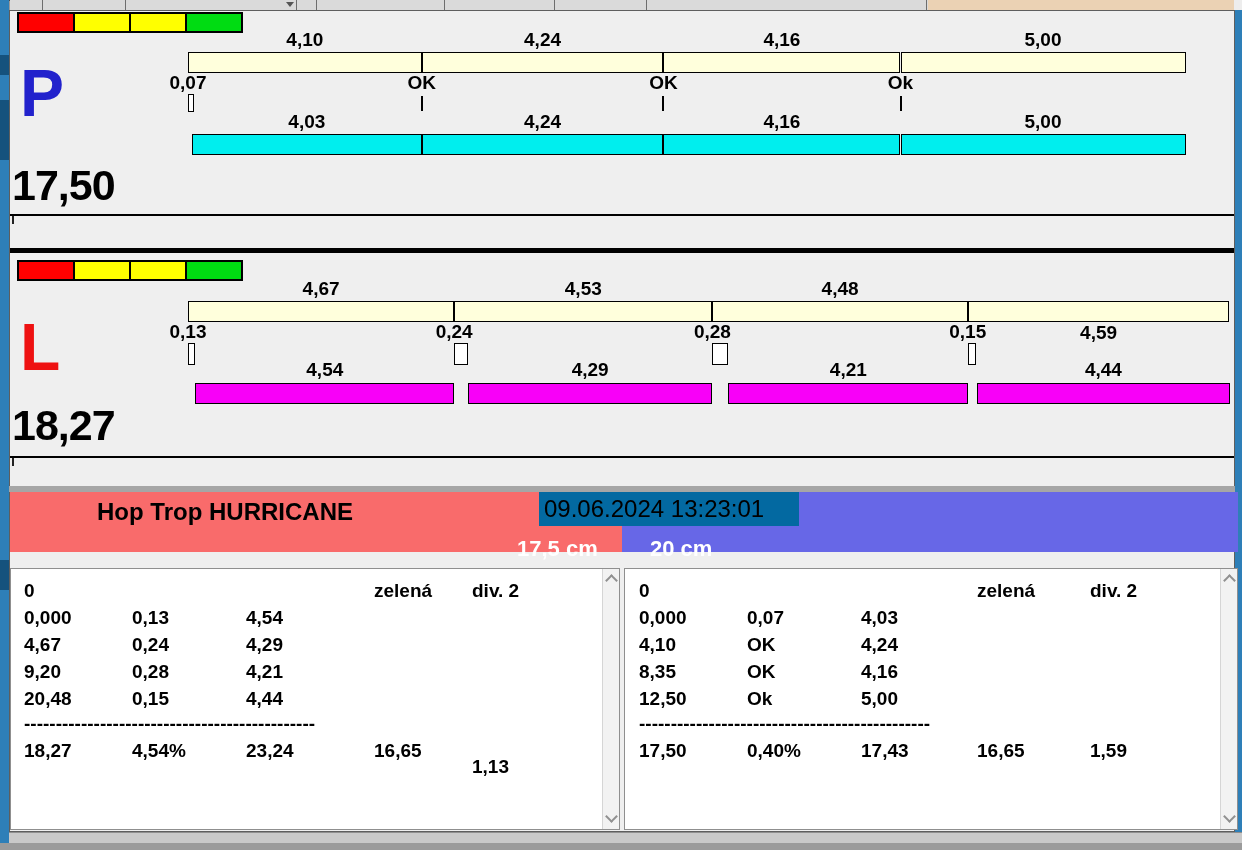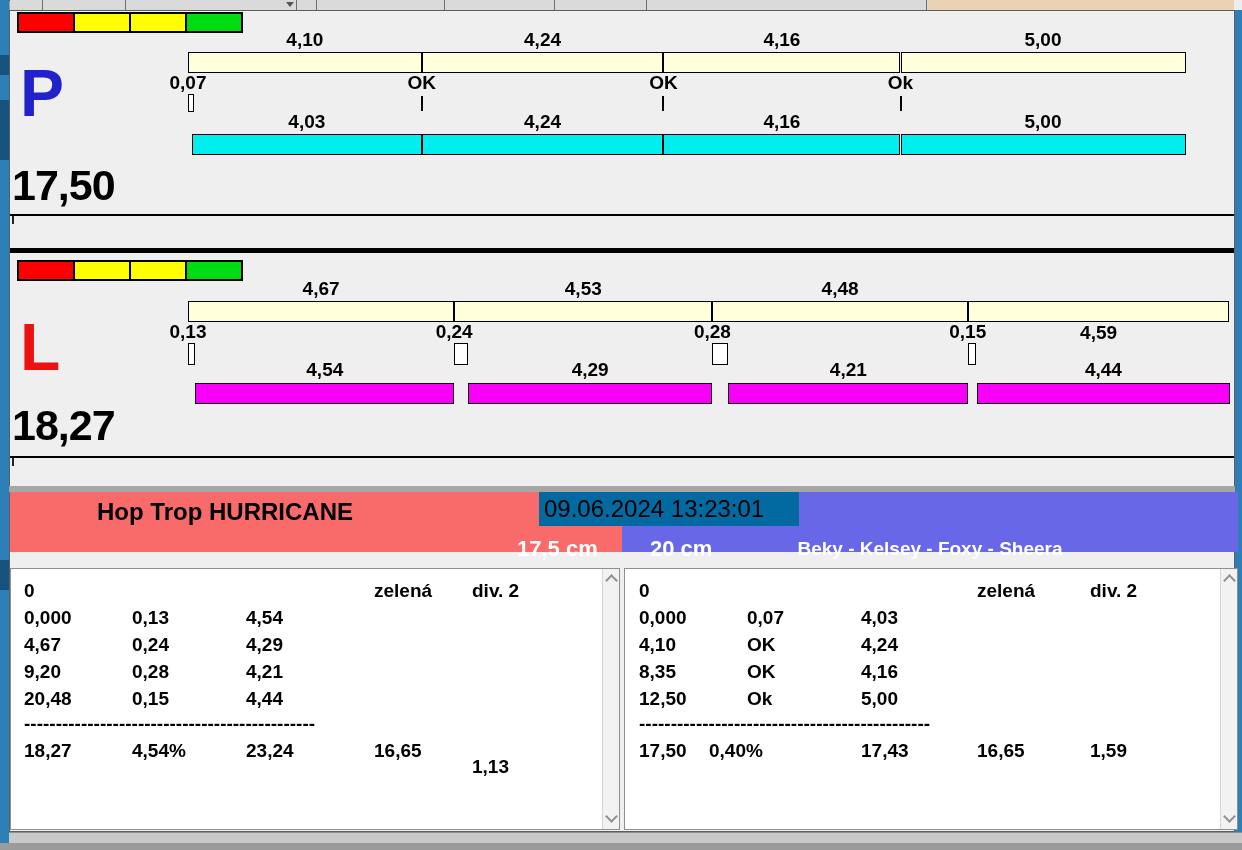--- a/index.html
+++ b/index.html
@@ -154,21 +154,20 @@
   <div class="hline" style="top:456px"></div>
   <div class="cursor-tick" style="top:458px"></div>
 
   <div class="gray-band"></div>
 
   <div class="team-header left" id="hdr-left" style="background: rgb(249, 107, 107);">
     <div class="team-name">Hop Trop HURRICANE</div>
     <div class="team-height">17,5 cm</div>
   </div>
   <div class="team-header right" id="hdr-right" style="background: rgb(103, 103, 231);">
-    <div class="team-dogs">Beky - Kelsey - Foxy - Sheera</div>
     <div class="team-height">20 cm</div>
   </div>
   <div class="timestamp">09.06.2024 13:23:01</div>
 
   <div class="table-panel left"></div>
   <div class="table-panel right"></div>
   <div class="table-host">
       <div class="cell" style="left: 24px; top: 581px;">0</div>
       <div class="cell" style="left: 374px; top: 581px;">zelená</div>
       <div class="cell" style="left: 472px; top: 581px;">div. 2</div>
@@ -202,21 +201,21 @@
       <div class="cell" style="left: 747px; top: 635px;">OK</div>
       <div class="cell" style="left: 861px; top: 635px;">4,24</div>
       <div class="cell" style="left: 639px; top: 662px;">8,35</div>
       <div class="cell" style="left: 747px; top: 662px;">OK</div>
       <div class="cell" style="left: 861px; top: 662px;">4,16</div>
       <div class="cell" style="left: 639px; top: 689px;">12,50</div>
       <div class="cell" style="left: 747px; top: 689px;">Ok</div>
       <div class="cell" style="left: 861px; top: 689px;">5,00</div>
       <div class="cell" style="left: 639px; top: 714px;">----------------------------------------------</div>
       <div class="cell" style="left: 639px; top: 741px;">17,50</div>
-      <div class="cell" style="left: 709px; top: 741px;">0,40%</div>
+      <div class="cell" style="left: 747px; top: 741px;">0,40%</div>
       <div class="cell" style="left: 861px; top: 741px;">17,43</div>
       <div class="cell" style="left: 977px; top: 741px;">16,65</div>
       <div class="cell" style="left: 1090px; top: 741px;">1,59</div>
     </div>
 
   <div class="scrollbar sb-left">
     <div class="sb-arrow up">
         <span class="chev u"></span>
       </div>
     <div class="sb-arrow down">

